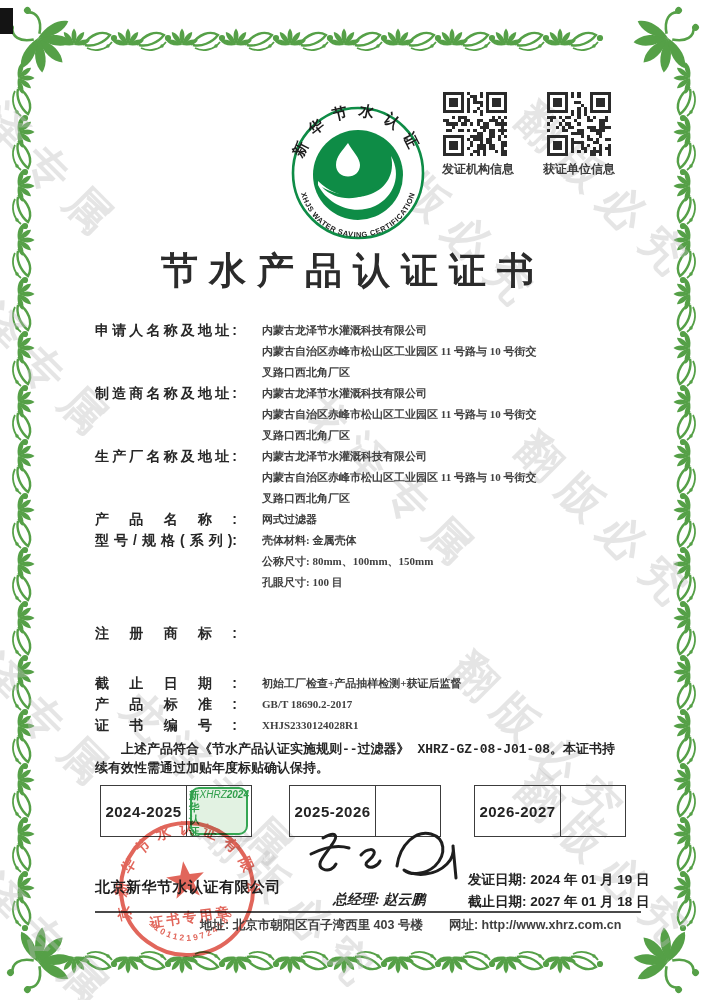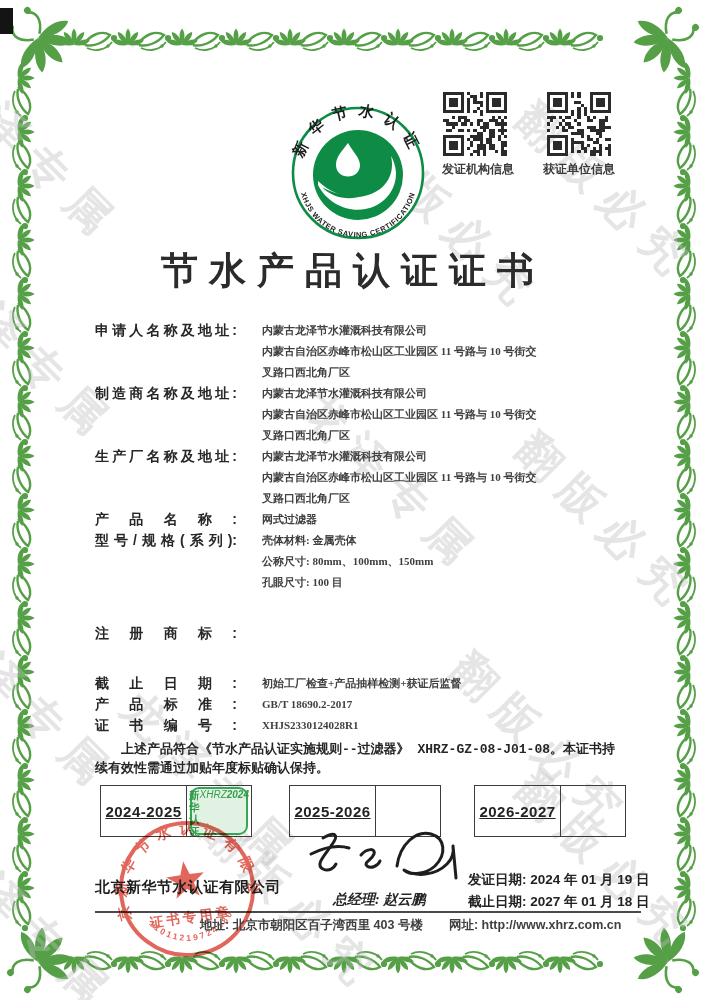--- a/index.html
+++ b/index.html
@@ -28,21 +28,21 @@
   .field-value{margin-left:5px;font-family:"Liberation Serif",serif;font-weight:600;
                font-size:11px;line-height:21px;color:#404040;}
   .field-line{white-space:nowrap;min-height:21px;}
   .statement{margin-top:4px;font-weight:700;font-size:13px;line-height:19px;color:#262626;font-family:Liberation Mono, monospace;}
   .st-line{white-space:nowrap;}
   .st-line:first-child{text-indent:2em;}
   .year-row{margin-top:7px;display:flex;}
   .year-box{width:150px;height:50px;border:1.5px solid #3c3c3c;display:flex;background:transparent;}
   .yb-1{margin-left:5px;} .yb-2{margin-left:37px;} .yb-3{margin-left:33px;}
   .yb-left{flex:0 0 85px;display:flex;align-items:center;justify-content:center;
-           border-right:1.5px solid #3c3c3c;font-weight:600;font-size:15px;letter-spacing:.5px;color:#232323;text-decoration:underline;}
+           border-right:1.5px solid #3c3c3c;font-weight:600;font-size:15px;letter-spacing:.5px;color:#232323;}
   .yb-right{flex:1;display:flex;align-items:center;justify-content:center;}
   .sticker{width:54px;height:44px;border:2.5px solid #35a653;border-radius:9px;background:#e2f2e2;
            display:flex;flex-direction:row;justify-content:center;line-height:1.15;}
   .sticker .s1{font-size:10.5px;font-weight:800;color:#2f9e4a;}
   .sticker .s2{font-size:10px;font-weight:400;font-style:italic;color:#2f9e4a;}
   .sticker .s3{font-size:10px;font-weight:700;font-style:italic;color:#2f9e4a;}
   .issuer{position:absolute;left:95px;top:878px;font-size:15px;font-weight:800;color:#1d1d1d;z-index:3;letter-spacing:.5px;}
   .stamp{position:absolute;left:114px;top:816px;z-index:2;opacity:.85;mix-blend-mode:multiply;}
   .signature{position:absolute;left:303px;top:824px;z-index:2;}
   .manager{position:absolute;left:333px;top:891px;font-size:14px;font-weight:700;

